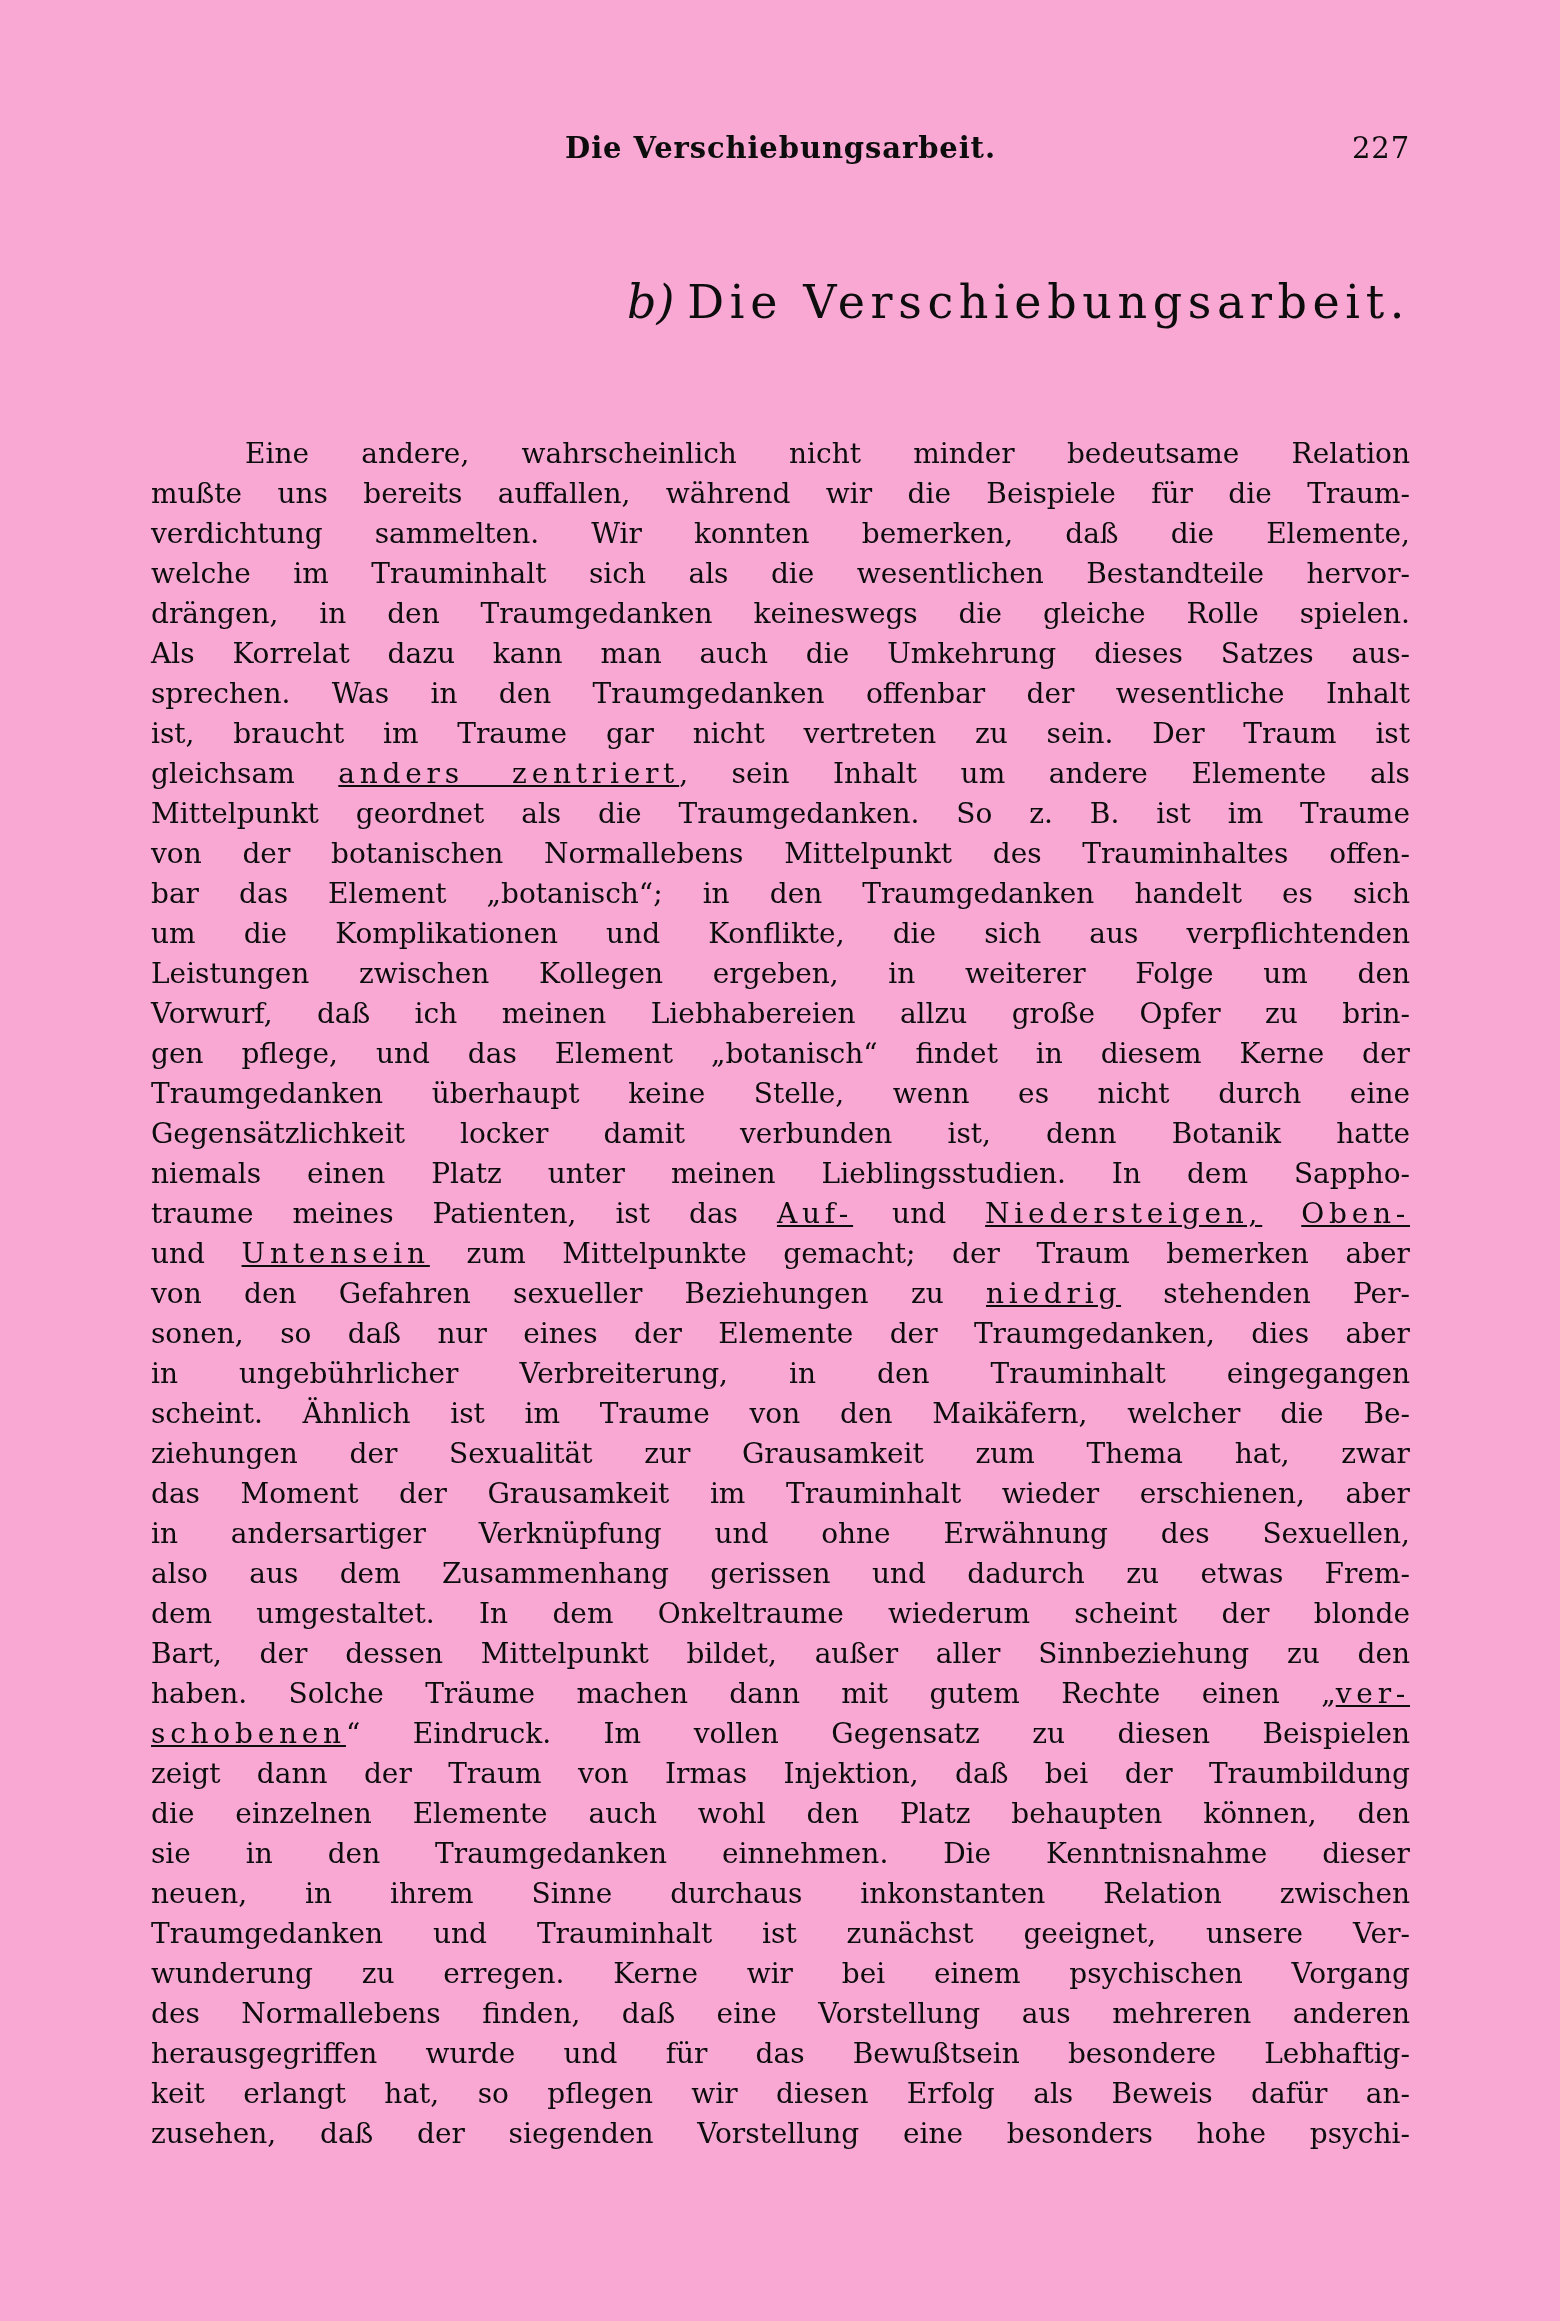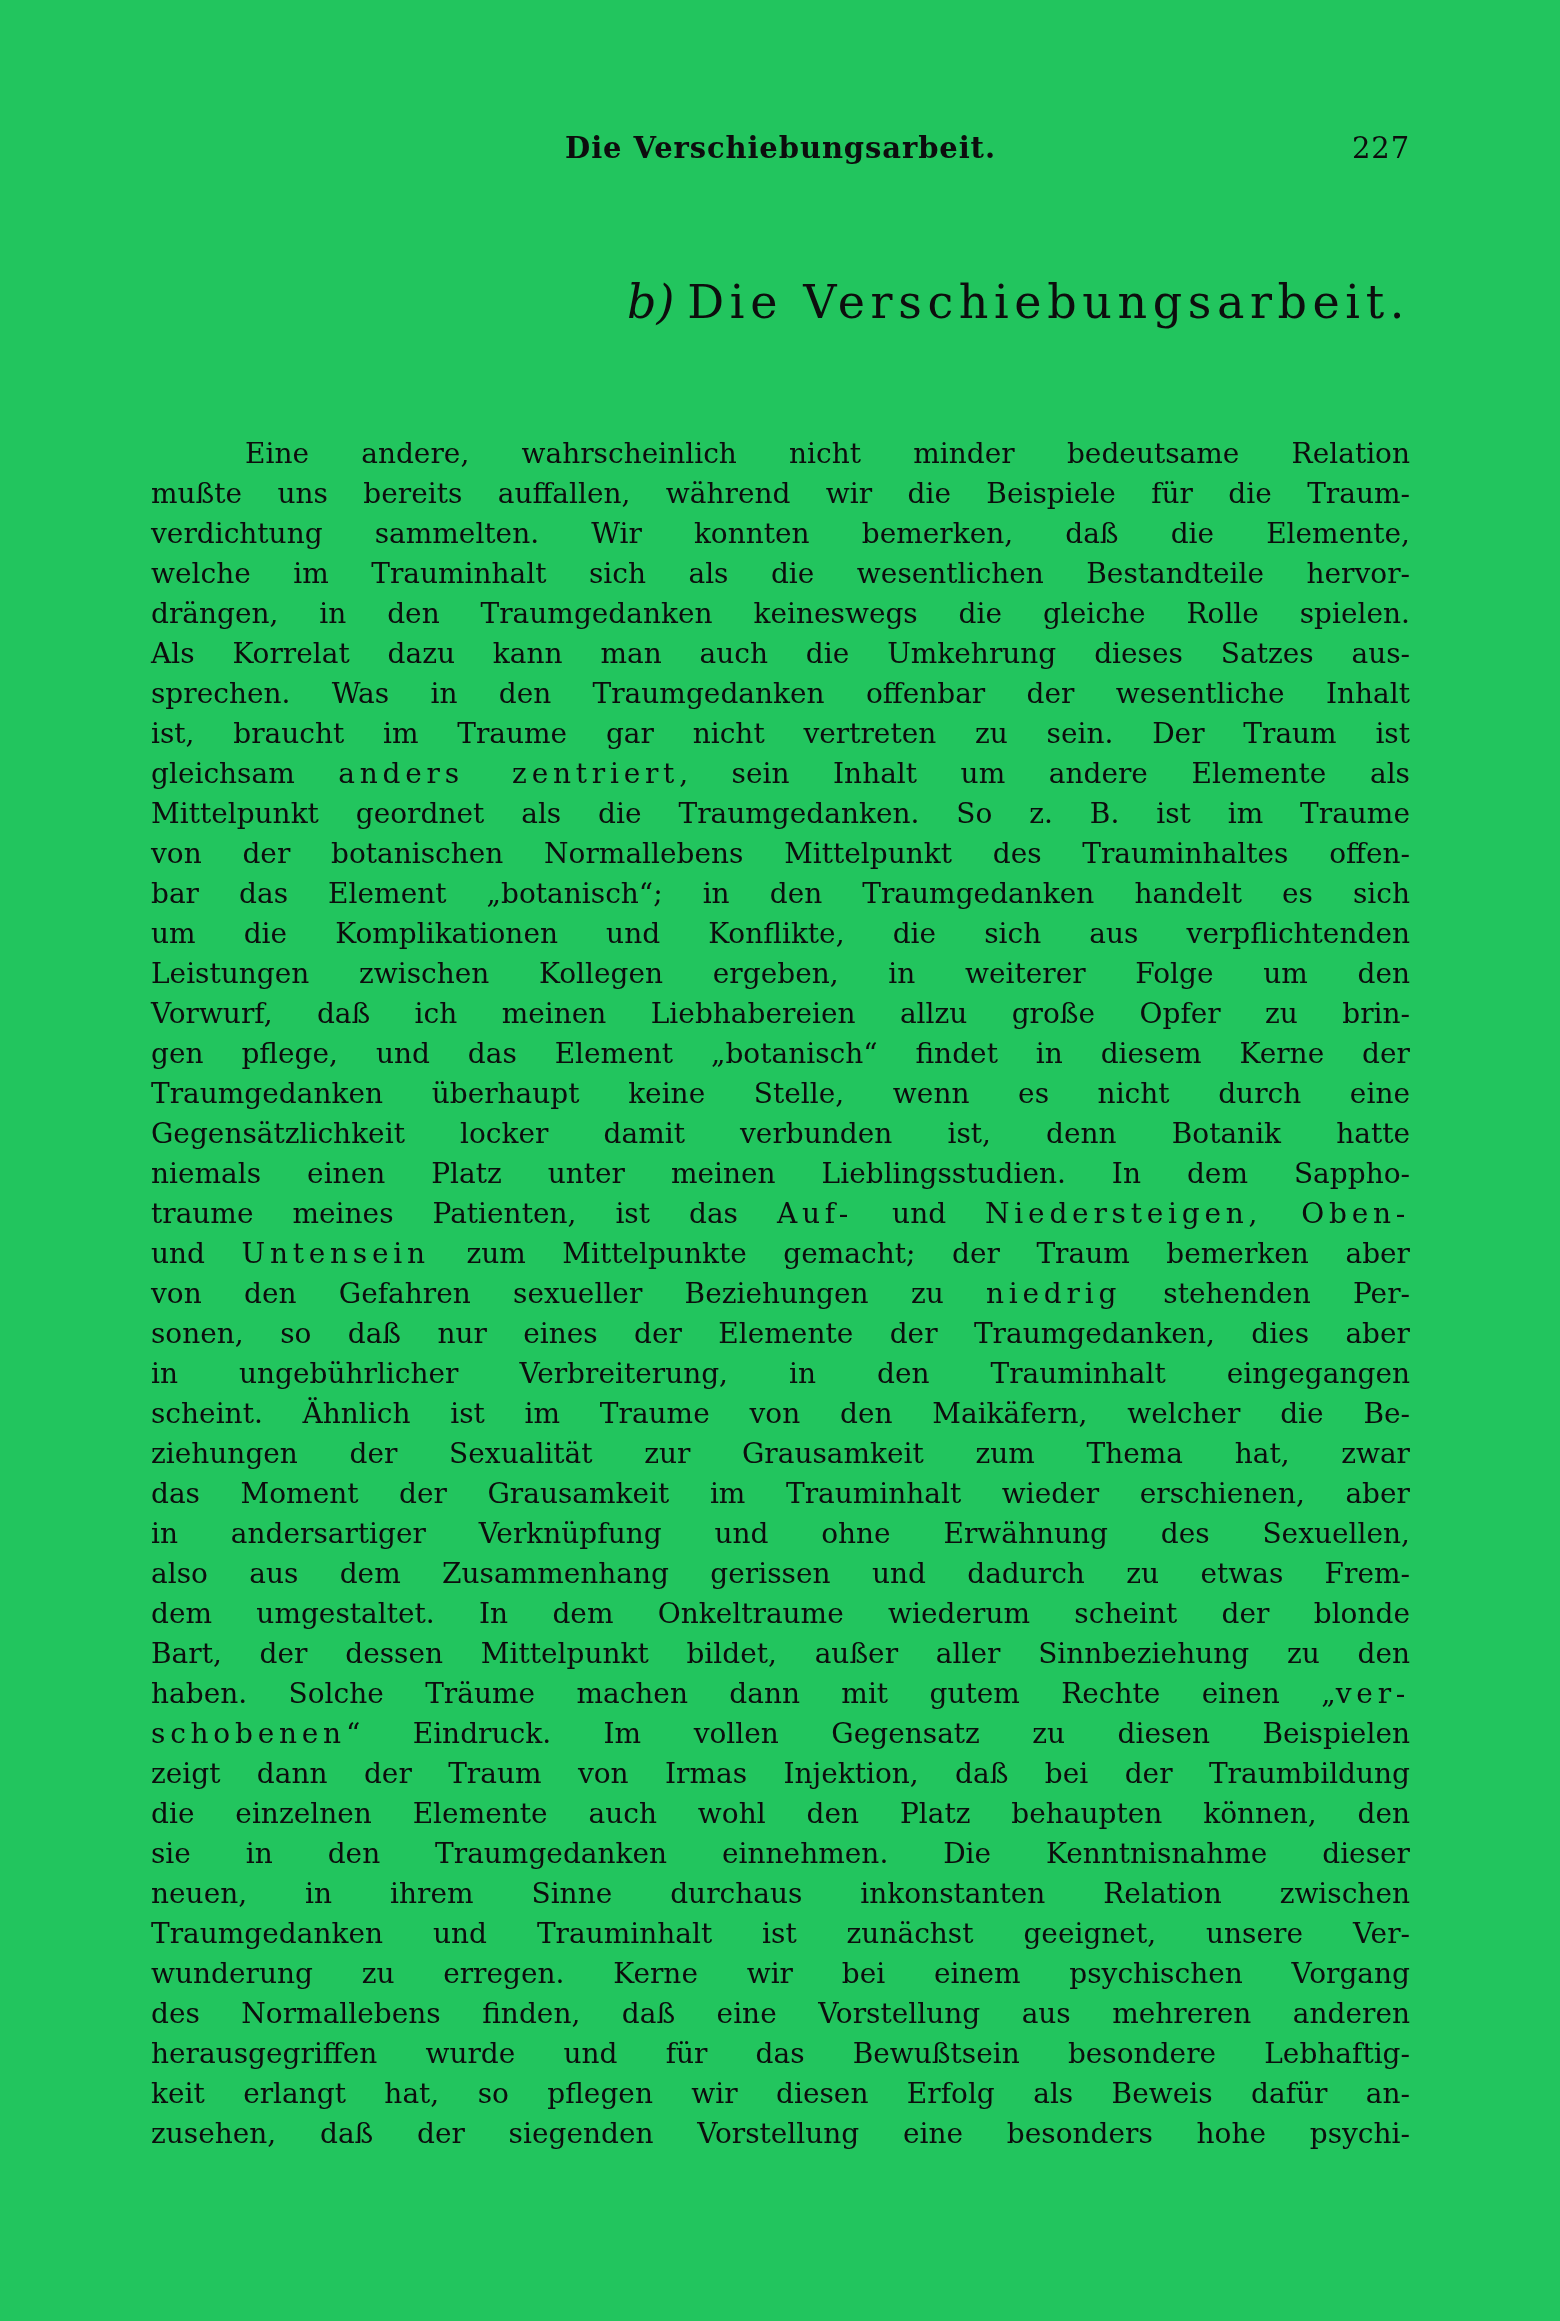--- a/index.html
+++ b/index.html
@@ -4,21 +4,21 @@
 <style>
   html, body {
     margin: 0;
     padding: 0;
     background: #ffffff;
   }
   .page {
     position: relative;
     width: 1560px;
     height: 2321px;
-    background: #22c55e;
+    background: #f9a8d4;
     color: #0d0d0d;
     font-family: "DejaVu Serif", "Liberation Serif", serif;
     overflow: hidden;
   }
   .running-header {
     position: absolute;
     top: 128px;
     left: 151px;
     width: 1259px;
     height: 41px;
@@ -70,20 +70,21 @@
     text-align-last: justify;
     -moz-text-align-last: justify;
     white-space: normal;
     overflow: visible;
   }
   .line.indent {
     text-indent: 94px;
   }
   .gesperrt {
     letter-spacing: 0.17em;
+    text-decoration: underline;
   }
 </style>
 </head>
 <body>
 
 <div class="page">
 
   <div class="running-header">
     <div class="rh-title">Die Verschiebungsarbeit.</div>
     <div class="rh-num">227</div>

